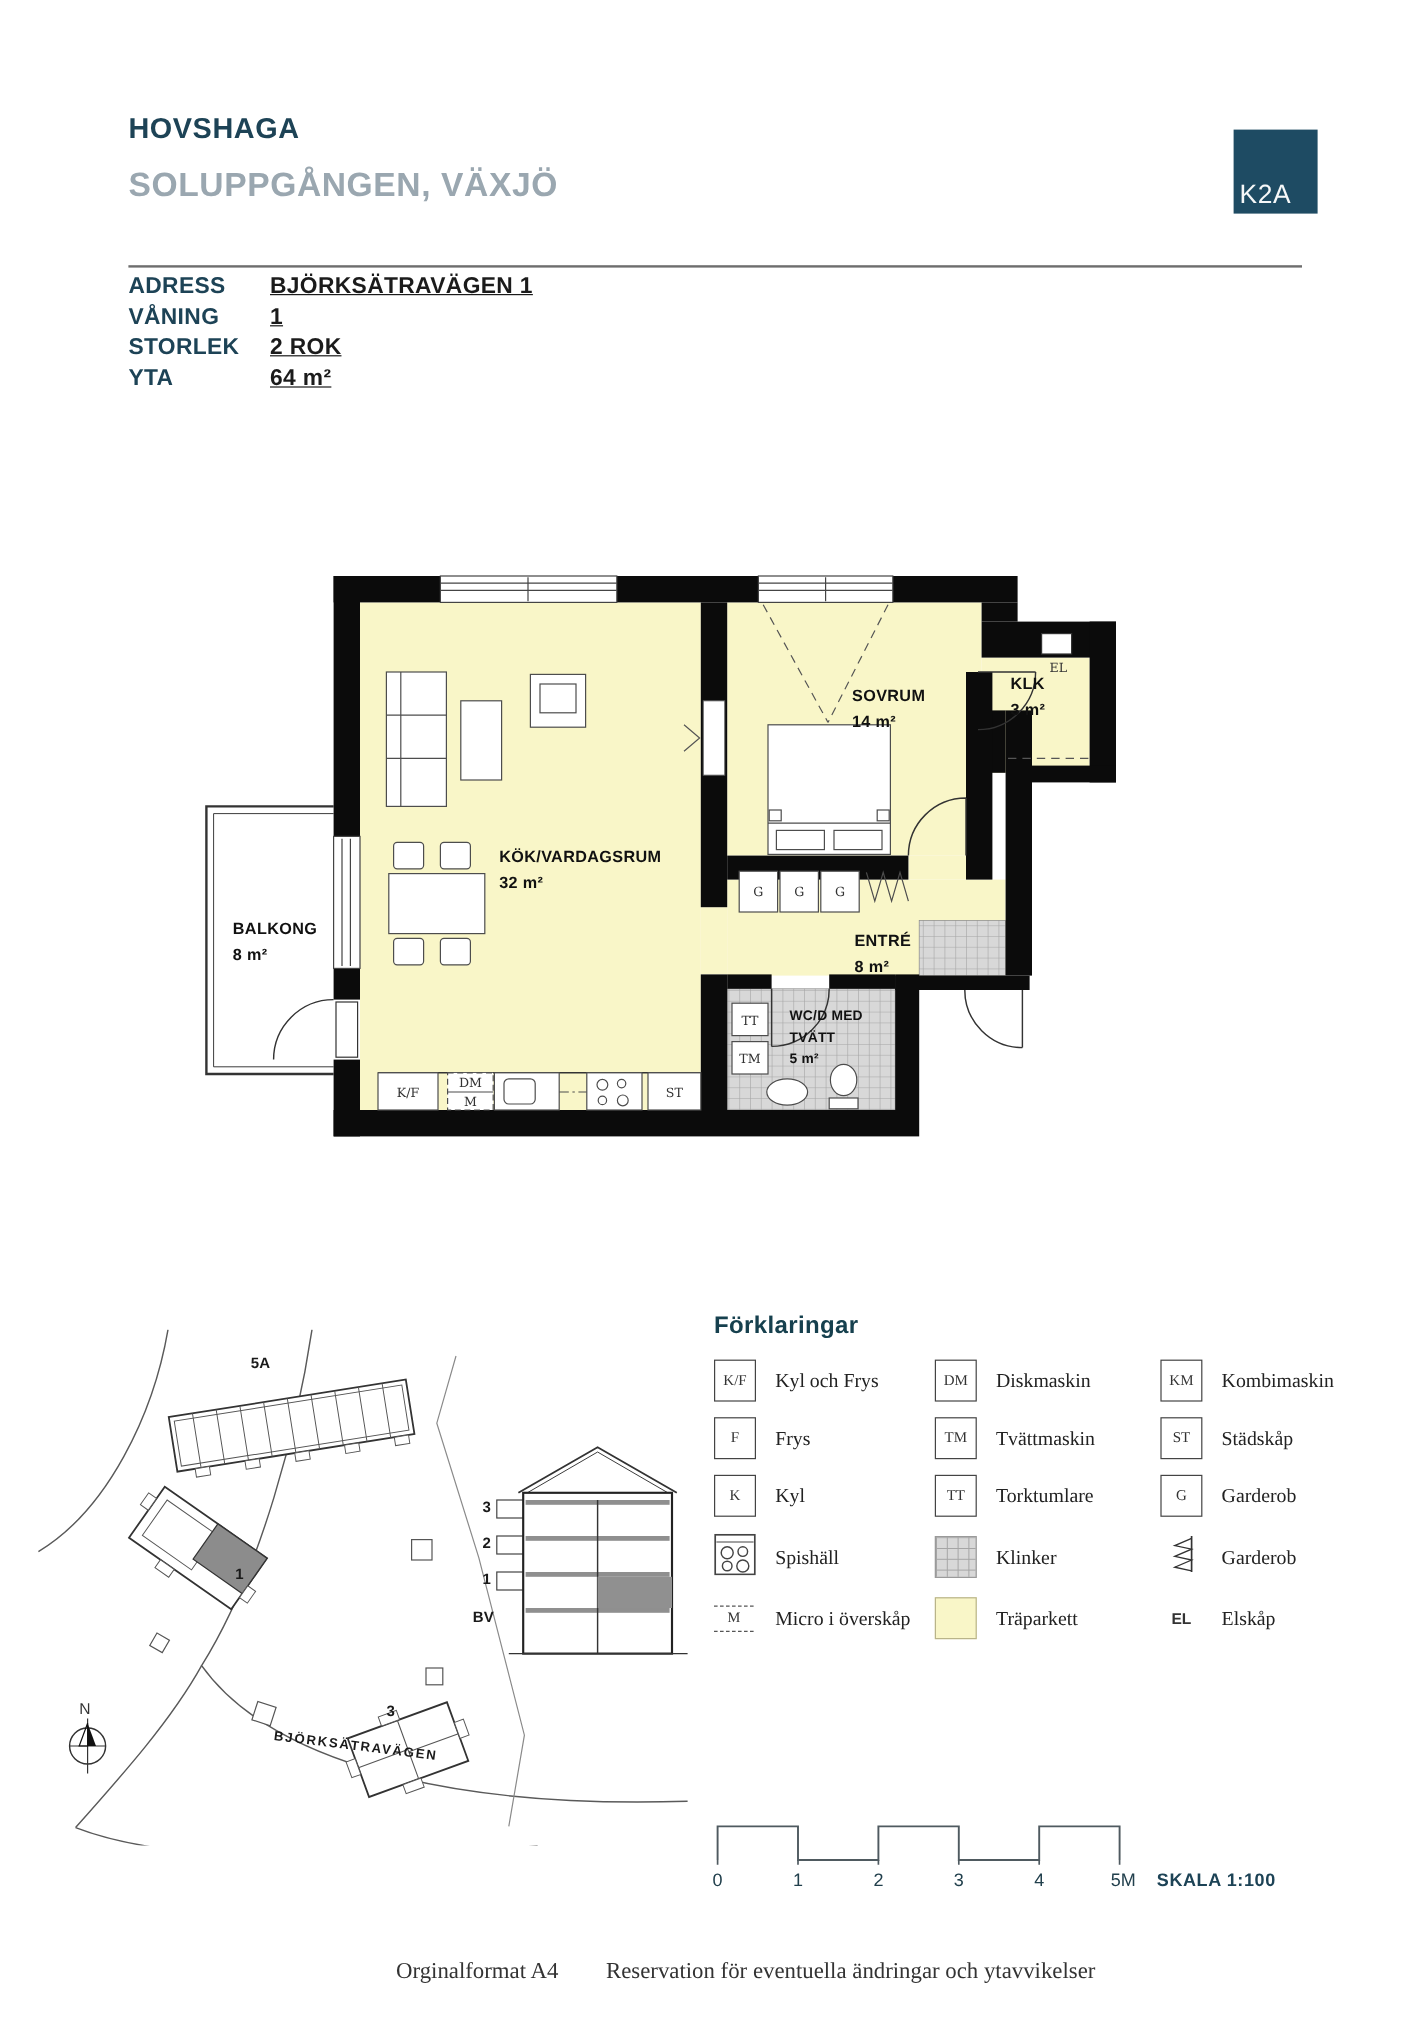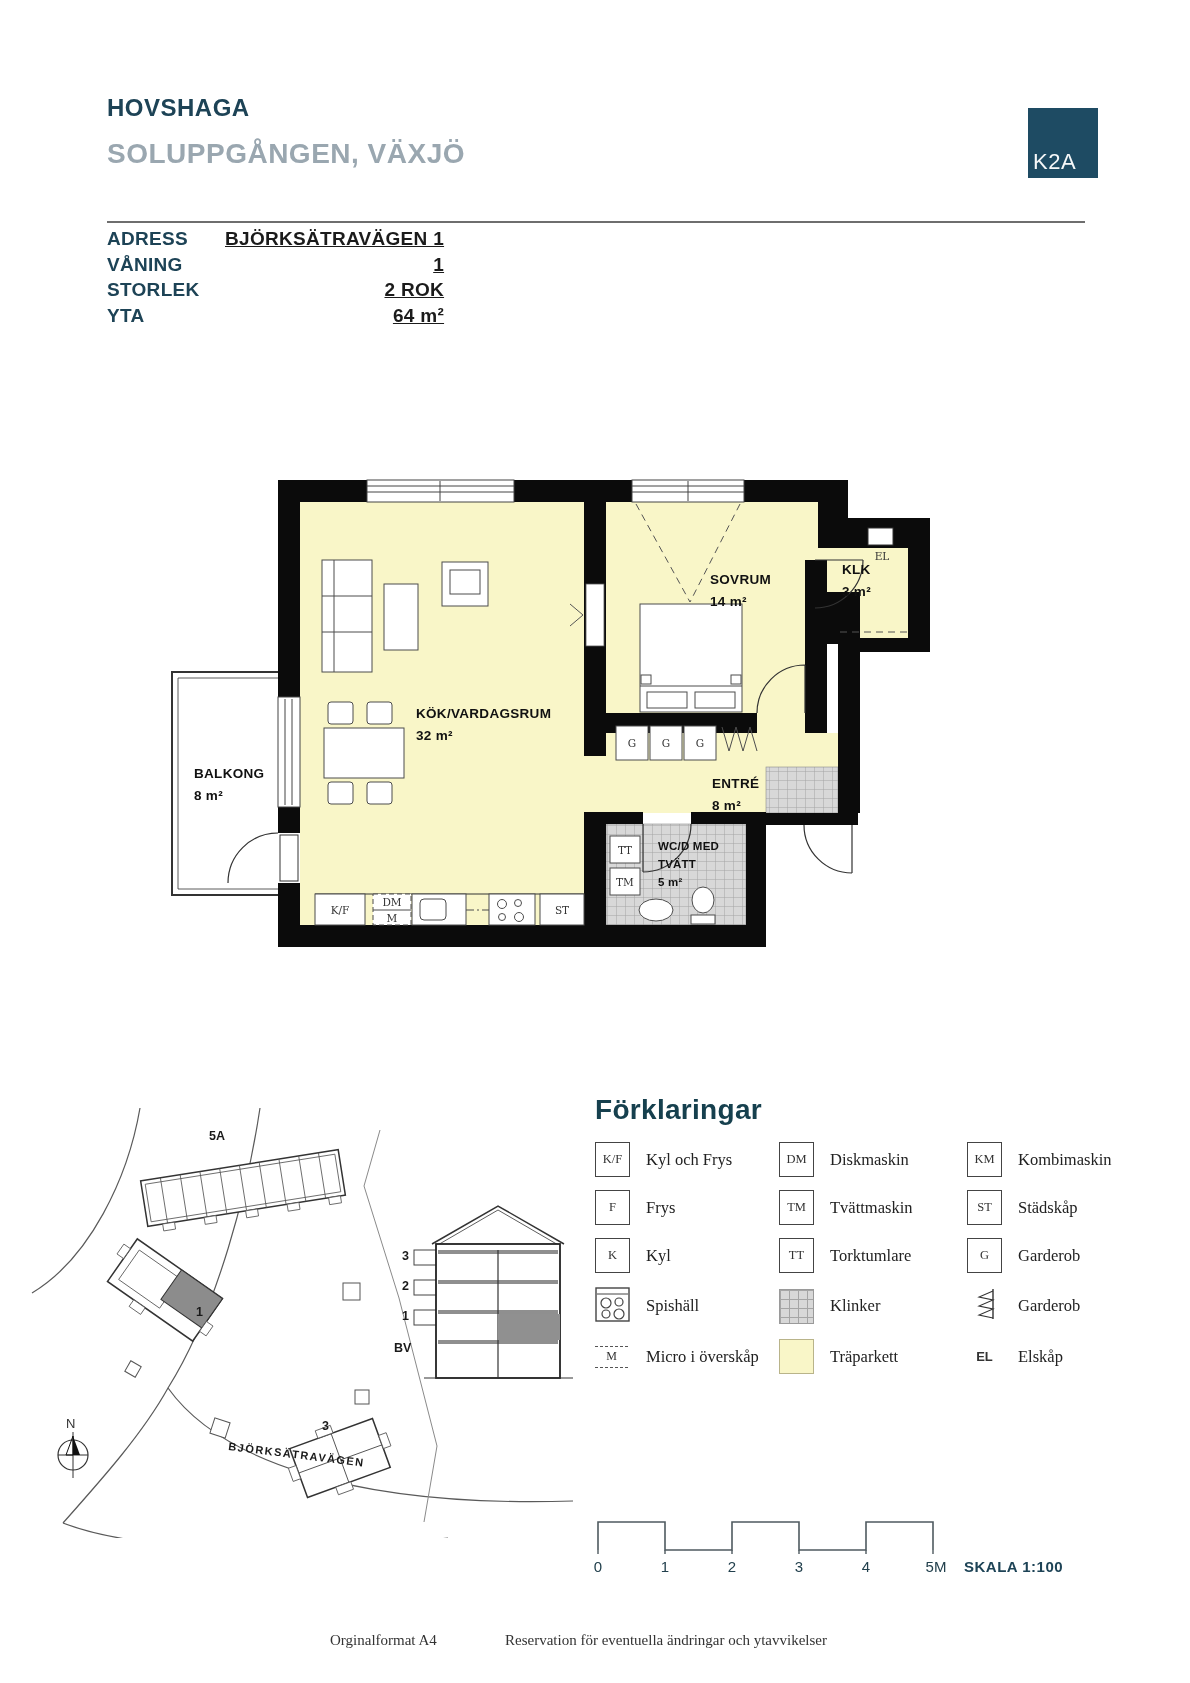--- a/index.html
+++ b/index.html
@@ -11,41 +11,41 @@
 
   
   .title{left:107px;top:94px;font-size:24px;font-weight:700;letter-spacing:.5px;color:#1d4356;}
   .subtitle{left:107px;top:138px;font-size:28px;font-weight:700;letter-spacing:.5px;color:#9aa7b0;}
   .logo{left:1028px;top:108px;width:70px;height:70px;background:#1e4b63;}
   .logo span{position:absolute;left:5px;bottom:3px;font-size:22px;color:#f6f8f9;letter-spacing:.5px;font-weight:400;}
   .rule{left:107px;top:221px;width:978px;height:2px;background:#6e6e6e;}
 
   
   .info{left:107px;top:226px;font-size:19px;line-height:25.5px;}
-  .irow{display:flex;justify-content:space-between;}
+  .irow{display:flex;}
   .ilabel{width:118px;font-weight:700;color:#1d4356;letter-spacing:.3px;}
   .ival{font-weight:600;color:#1b1b1b;letter-spacing:.3px;text-decoration:underline;}
 
   
   .legend{left:595px;top:1094px;width:480px;}
-  .legend-title{font-size:28px;font-weight:700;color:#16404e;letter-spacing:.3px;margin:0 0 16px 0;}
+  .legend-title{font-size:20px;font-weight:700;color:#16404e;letter-spacing:.3px;margin:0 0 16px 0;}
   .lgrid{display:grid;grid-template-columns:35px 117px 35px 121px 35px 115px;column-gap:16px;row-gap:13px;align-items:center;}
   .lbox{width:33px;height:33px;border:1.2px solid #444;background:#fff;display:flex;align-items:center;justify-content:center;
         font-family:"Liberation Serif",serif;font-size:12.5px;color:#333;}
   .llabel{font-family:"Liberation Serif",serif;font-size:16.5px;color:#222;white-space:nowrap;}
   .lmicro{width:33px;height:20px;border-top:1.6px dashed #555;border-bottom:1.6px dashed #555;display:flex;align-items:center;justify-content:center;
         font-family:"Liberation Serif",serif;font-size:12px;color:#333;}
   .lklinker{width:33px;height:33px;border:1px solid #9a9a9a;background-color:#d8d8d8;
         background-image:linear-gradient(#a5a5a5 1px,transparent 1px),linear-gradient(90deg,#a5a5a5 1px,transparent 1px);
         background-size:9px 9px;}
   .lparquet{width:33px;height:33px;border:1px solid #b9b48a;background:#f9f6c8;}
   .lel{width:35px;text-align:center;font-size:13px;color:#333;font-weight:600;}
 
   
-  .foot{font-family:"Liberation Serif",serif;font-size:15px;color:#333;top:1632px;}
+  .foot{font-family:"Liberation Serif",serif;font-size:19px;color:#333;top:1632px;}
   .foot-left{left:330px;}
   .foot-right{left:505px;}
 
   
   svg text{font-family:"Liberation Sans",sans-serif;}
   .roomname{font-size:13.5px;font-weight:700;letter-spacing:.3px;fill:#111;}
   .roomname-sm{font-size:11.5px;font-weight:700;letter-spacing:.2px;fill:#111;}
   .marker{font-family:"DejaVu Serif",serif;font-size:10.5px;fill:#333;}
   .sitelabel{font-size:12.5px;font-weight:700;fill:#1a1a1a;}
   .tick{font-size:15px;fill:#22404d;}

